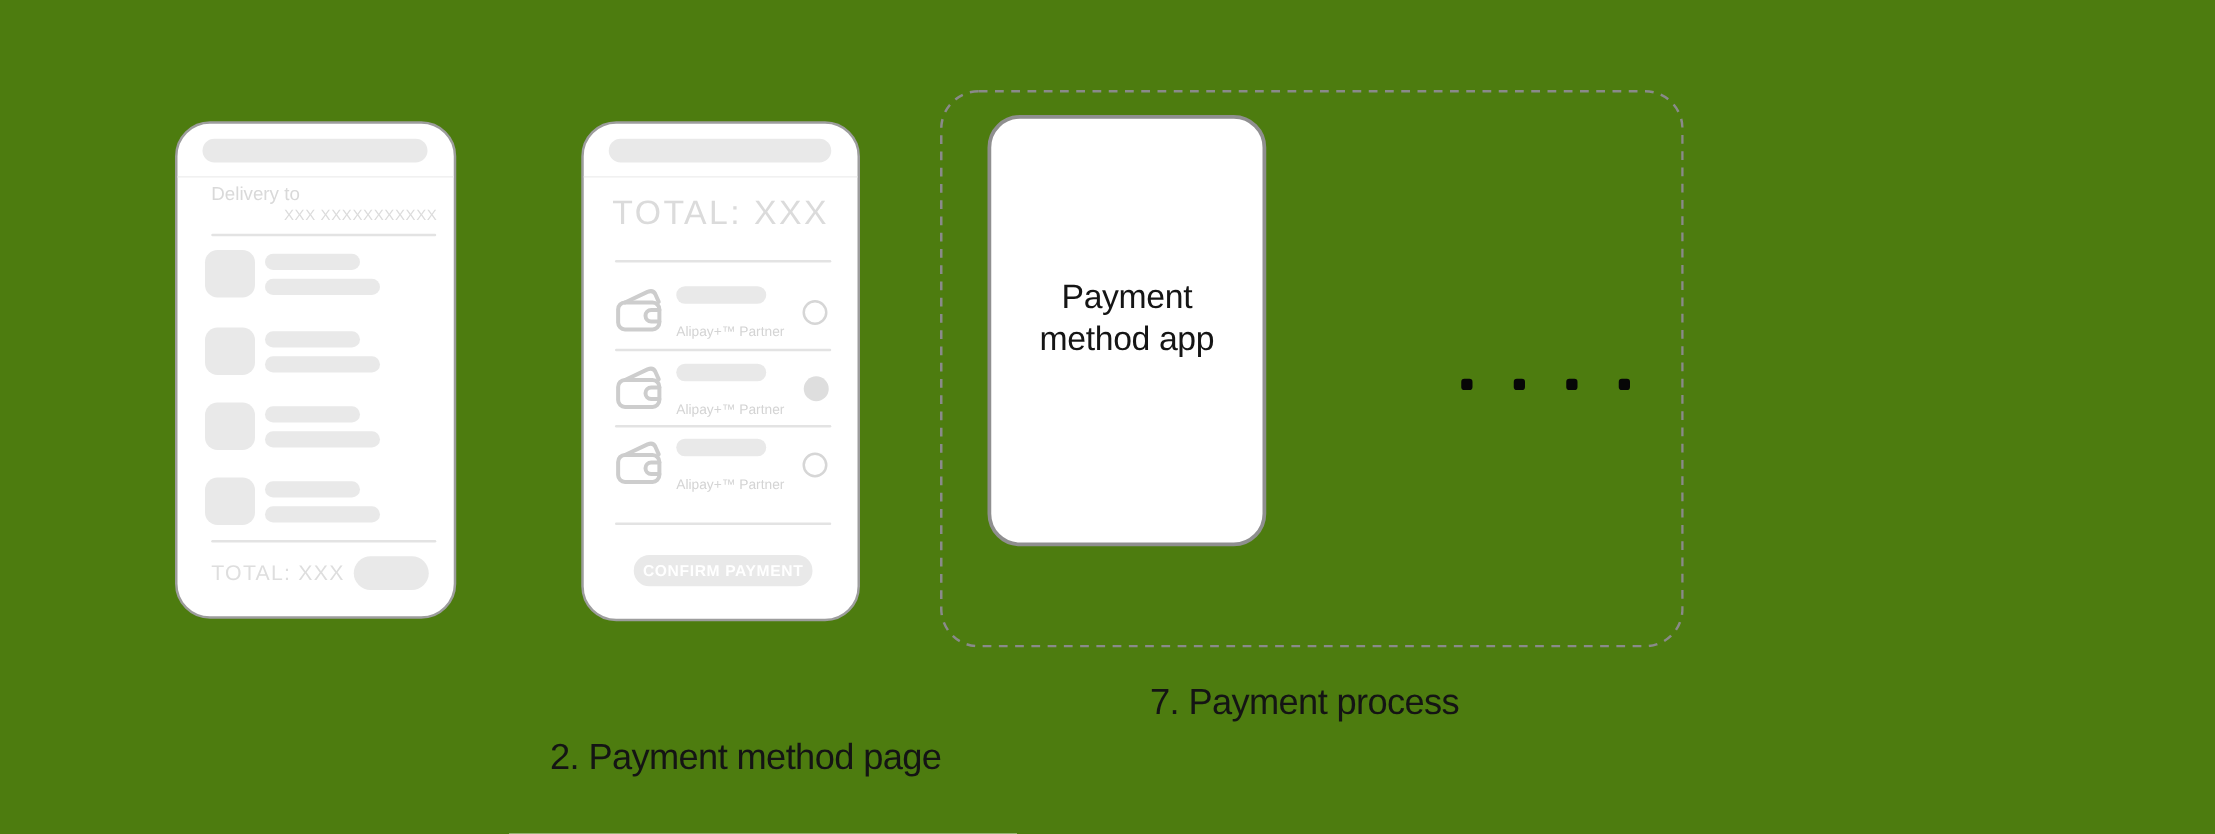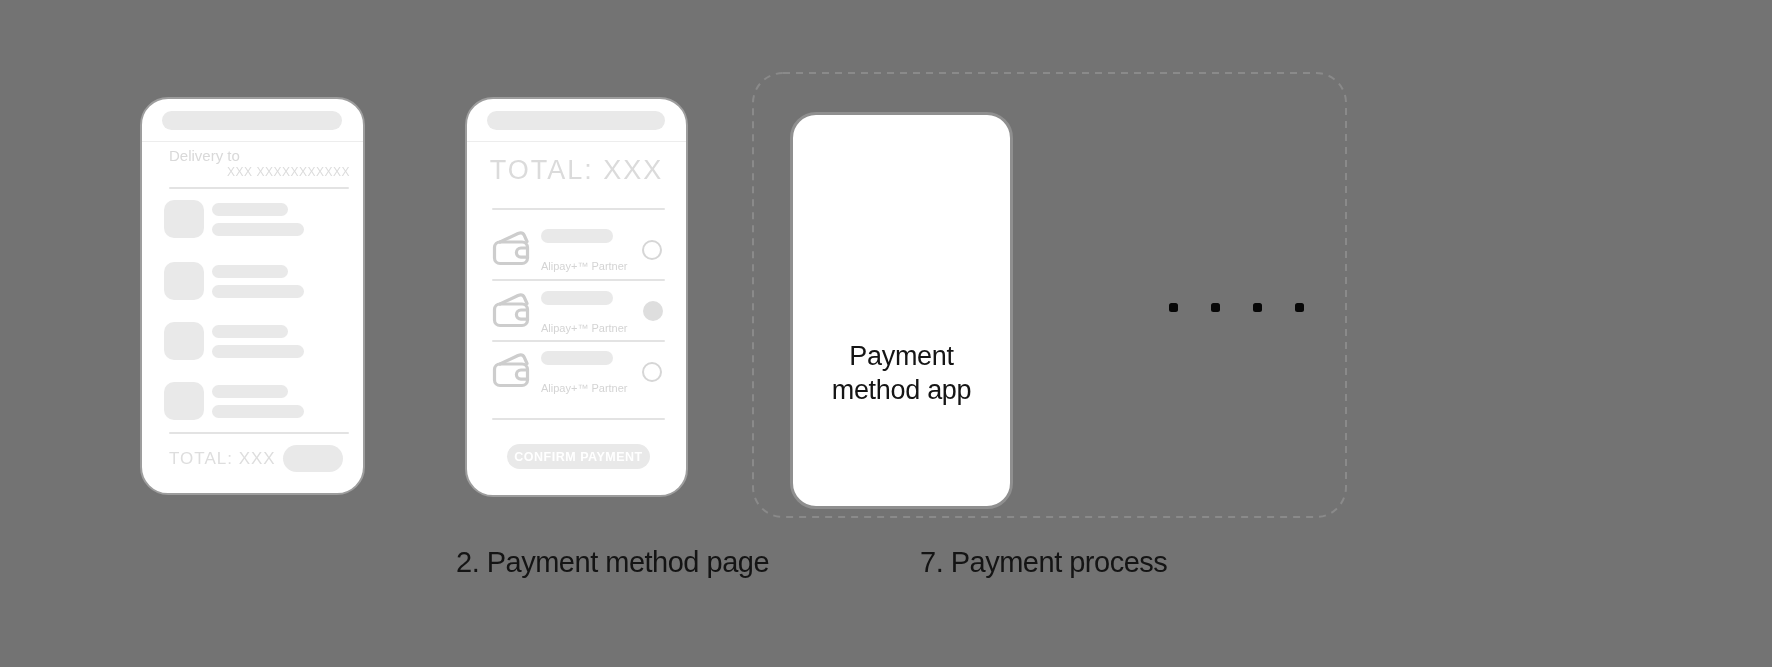--- a/index.html
+++ b/index.html
@@ -1,17 +1,17 @@
 <!DOCTYPE html>
 <html><head>
 <meta charset="utf-8">
 <style>
   html,body{margin:0;padding:0;background:#ffffff;}
   .canvas{
-    position:relative;width:1772px;height:667px;background:#737373;overflow:hidden;
+    position:relative;width:1772px;height:667px;background:#4d7c0f;overflow:hidden;
     font-family:"Liberation Sans",sans-serif;
   }
   
   .phone{
     position:absolute;background:#ffffff;
     border:2.5px solid #9d9d9d;border-radius:28px;box-sizing:border-box;
   }
   .status-pill{
     position:absolute;left:20px;top:12px;height:19px;border-radius:9.5px;background:#e9e9e9;
   }
@@ -58,43 +58,43 @@
   }
   .radio.filled{width:20px;height:20px;border:none;background:#dedede;right:5px;top:19px;}
   .confirm-btn{
     position:absolute;left:40px;top:345px;width:143px;height:25px;border-radius:12.5px;background:#e9e9e9;
     display:flex;align-items:center;justify-content:center;
     color:#ffffff;font-size:12.5px;font-weight:bold;letter-spacing:.5px;white-space:nowrap;
   }
   
   .dashed-box{position:absolute;left:752px;top:72px;width:595px;height:446px;}
   .phone3{
-    left:790px;top:112px;width:223px;height:397px;border:3px solid #8f8f8f;border-radius:26px;
-    display:flex;align-items:center;justify-content:center;
+    left:790px;top:92px;width:223px;height:345px;border:3px solid #8f8f8f;border-radius:26px;
+    display:flex;align-items:flex-start;justify-content:center;
   }
   .app-label{
     margin-top:125px;width:140px;text-align:center;
     font-size:27px;line-height:34px;color:#151515;letter-spacing:-.3px;
   }
   .dots{position:absolute;left:1169px;top:303px;display:flex;gap:33px;}
   .dot{width:9px;height:9px;border-radius:2.5px;background:#070707;}
   
   .phone4{left:1422px;top:97px;width:223px;height:398px;}
   .phone4 .status-pill{width:180px;}
   .success-circle{position:absolute;left:63px;top:128px;width:90px;height:90px;}
   .success-label{
     position:absolute;left:0;right:0;top:246px;text-align:center;
     font-size:16px;color:#e2e2e2;letter-spacing:1.5px;white-space:nowrap;
   }
   
   .caption{
     position:absolute;top:546px;font-size:29px;color:#141414;letter-spacing:-.5px;white-space:nowrap;
   }
   .cap1{left:55px;}
-  .cap2{left:456px;}
+  .cap2{left:440px;margin-top:44px;}
   .cap3{left:920px;}
   .cap4{left:1385px;}
 </style>
 </head>
 <body>
 
 <div class="canvas">
 
   <div class="phone phone1">
     <div class="status-pill"></div>

